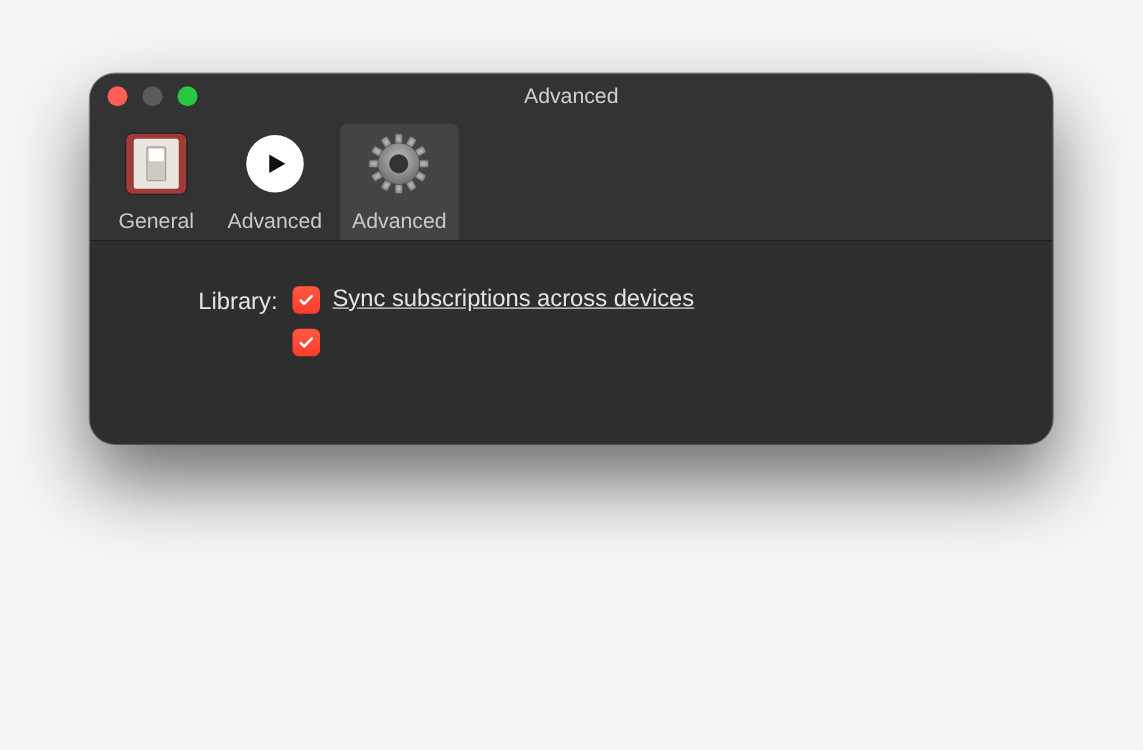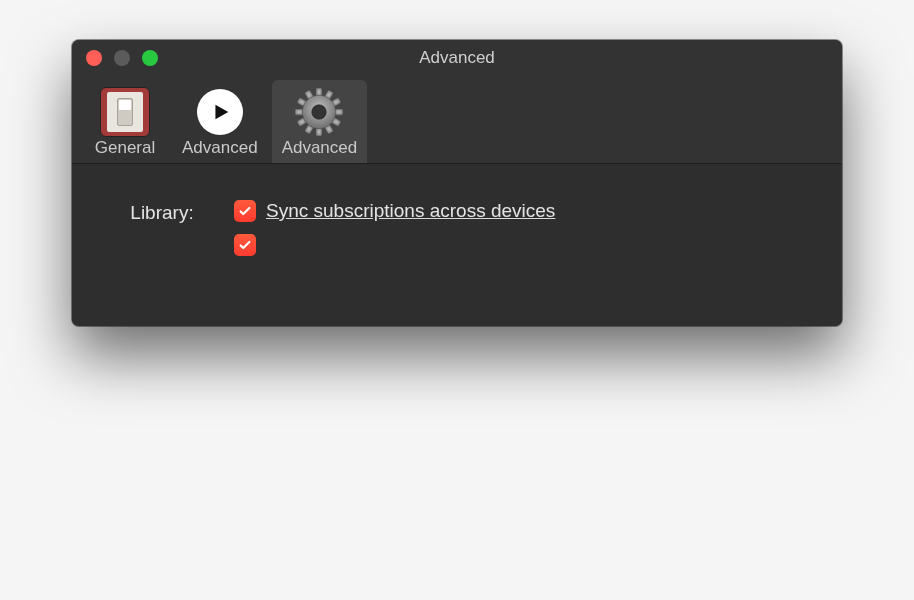--- a/index.html
+++ b/index.html
@@ -10,23 +10,23 @@
     background: #f5f5f5;
     font-family: -apple-system, "Helvetica Neue", Helvetica, Arial, sans-serif;
     display: flex;
     align-items: flex-start;
     justify-content: center;
     overflow: hidden;
   }
 
   .window {
     width: 770px;
-    margin-top: 40px;
+    margin-top: 59px;
     background: #333333;
-    border-radius: 7px;
+    border-radius: 20px;
     box-shadow: 0 30px 60px rgba(0,0,0,0.55), 0 0 0 1px rgba(0,0,0,0.4);
     overflow: hidden;
     color: #d9d9d9;
   }
 
   
   .titlebar {
     position: relative;
     height: 36px;
     display: flex;
@@ -65,21 +65,21 @@
     border-bottom: 1px solid #1f1f1f;
   }
   .tool-item {
     display: flex;
     flex-direction: column;
     align-items: center;
     padding: 6px 10px 5px 10px;
     border-radius: 6px 6px 0 0;
     font-size: 17px;
     color: #c9c9c9;
-    gap: 0;
+    gap: 10px;
     min-width: 86px;
     box-sizing: border-box;
   }
   .tool-item.active {
     background: #444444;
   }
   .tool-icon {
     width: 52px;
     height: 52px;
     display: flex;
@@ -144,21 +144,21 @@
     padding: 36px 30px 70px 30px;
     background: #2e2e2e;
   }
   .row {
     display: flex;
     align-items: flex-start;
     gap: 12px;
   }
   .label-col {
     flex: 0 0 120px;
-    text-align: center;
+    text-align: right;
     font-size: 19px;
     color: #e4e4e4;
     padding-top: 2px;
   }
   .options-col {
     flex: 1;
     display: flex;
     flex-direction: column;
     gap: 12px;
     text-decoration: underline;

